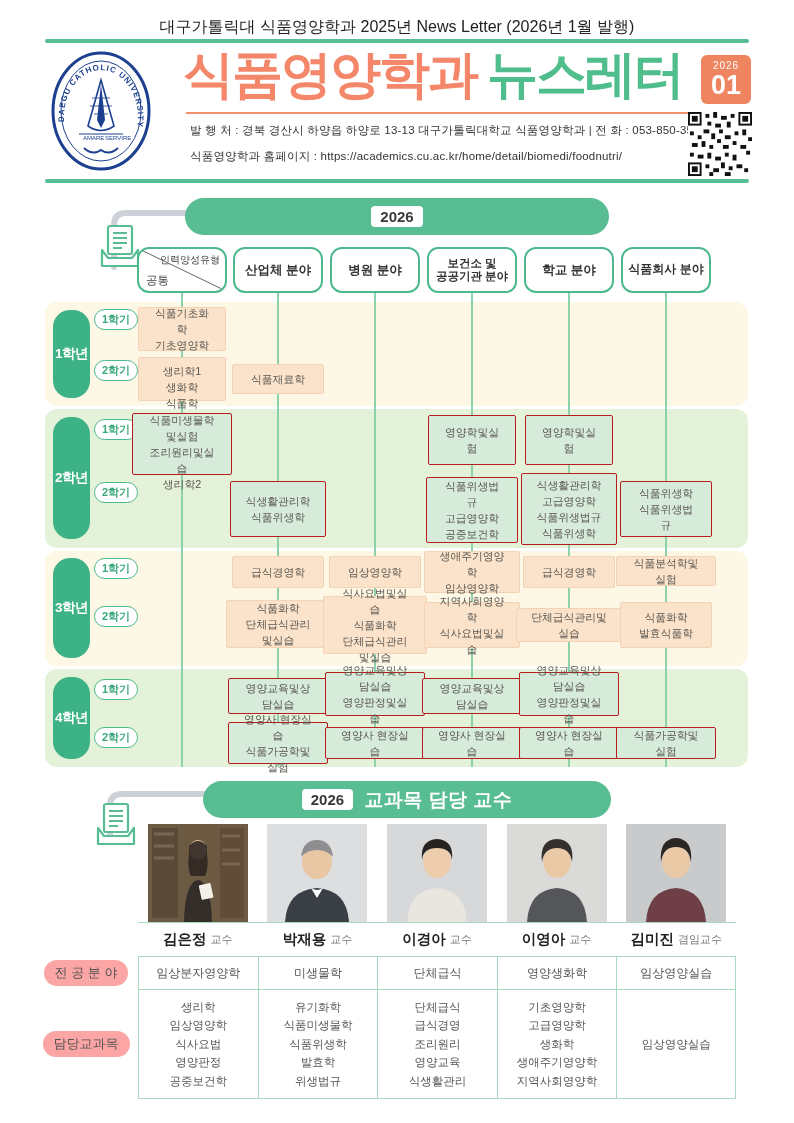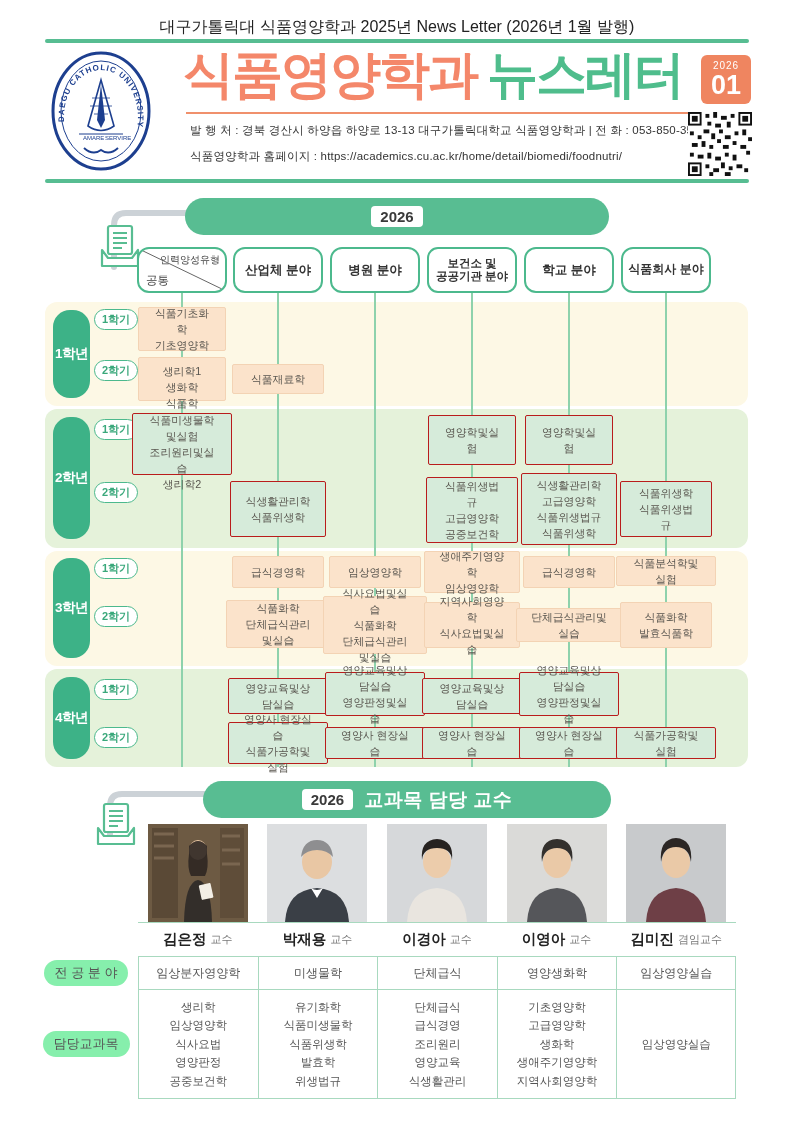--- a/index.html
+++ b/index.html
@@ -57,21 +57,21 @@
   
   .prof-table{position:absolute;left:34px;top:822px;width:702px;display:grid;
               grid-template-columns:104px repeat(5,1fr);}
   .ph-cell{height:100px;display:flex;align-items:flex-end;justify-content:center;}
   .ph-cell svg{display:block;}
   .n-cell{height:33px;display:flex;align-items:center;justify-content:center;gap:4px;
           border-top:1px solid #a8d9bf;}
   .n-cell .pname{font-size:14.5px;font-weight:bold;color:#222;}
   .n-cell .ptitle{font-size:11px;color:#777;}
   .lab-cell{display:flex;align-items:center;justify-content:center;}
-  .row-label{background:#86efac;border-radius:14px;padding:4px 11px;font-size:13px;color:#555;}
+  .row-label{background:#fca5a5;border-radius:14px;padding:4px 11px;font-size:13px;color:#555;}
   .m-cell{height:32px;display:flex;align-items:center;justify-content:center;
           font-size:12px;color:#555;border-top:1px solid #a8d9bf;border-left:1px solid #a8d9bf;}
   .c-cell{display:flex;align-items:center;justify-content:center;text-align:center;
           white-space:pre-line;font-size:11.5px;line-height:1.6;color:#555;padding:8px 2px;
           border-top:1px solid #a8d9bf;border-left:1px solid #a8d9bf;border-bottom:1px solid #a8d9bf;}
   .bR{border-right:1px solid #a8d9bf;}
 </style>
 </head>
 <body>
 

